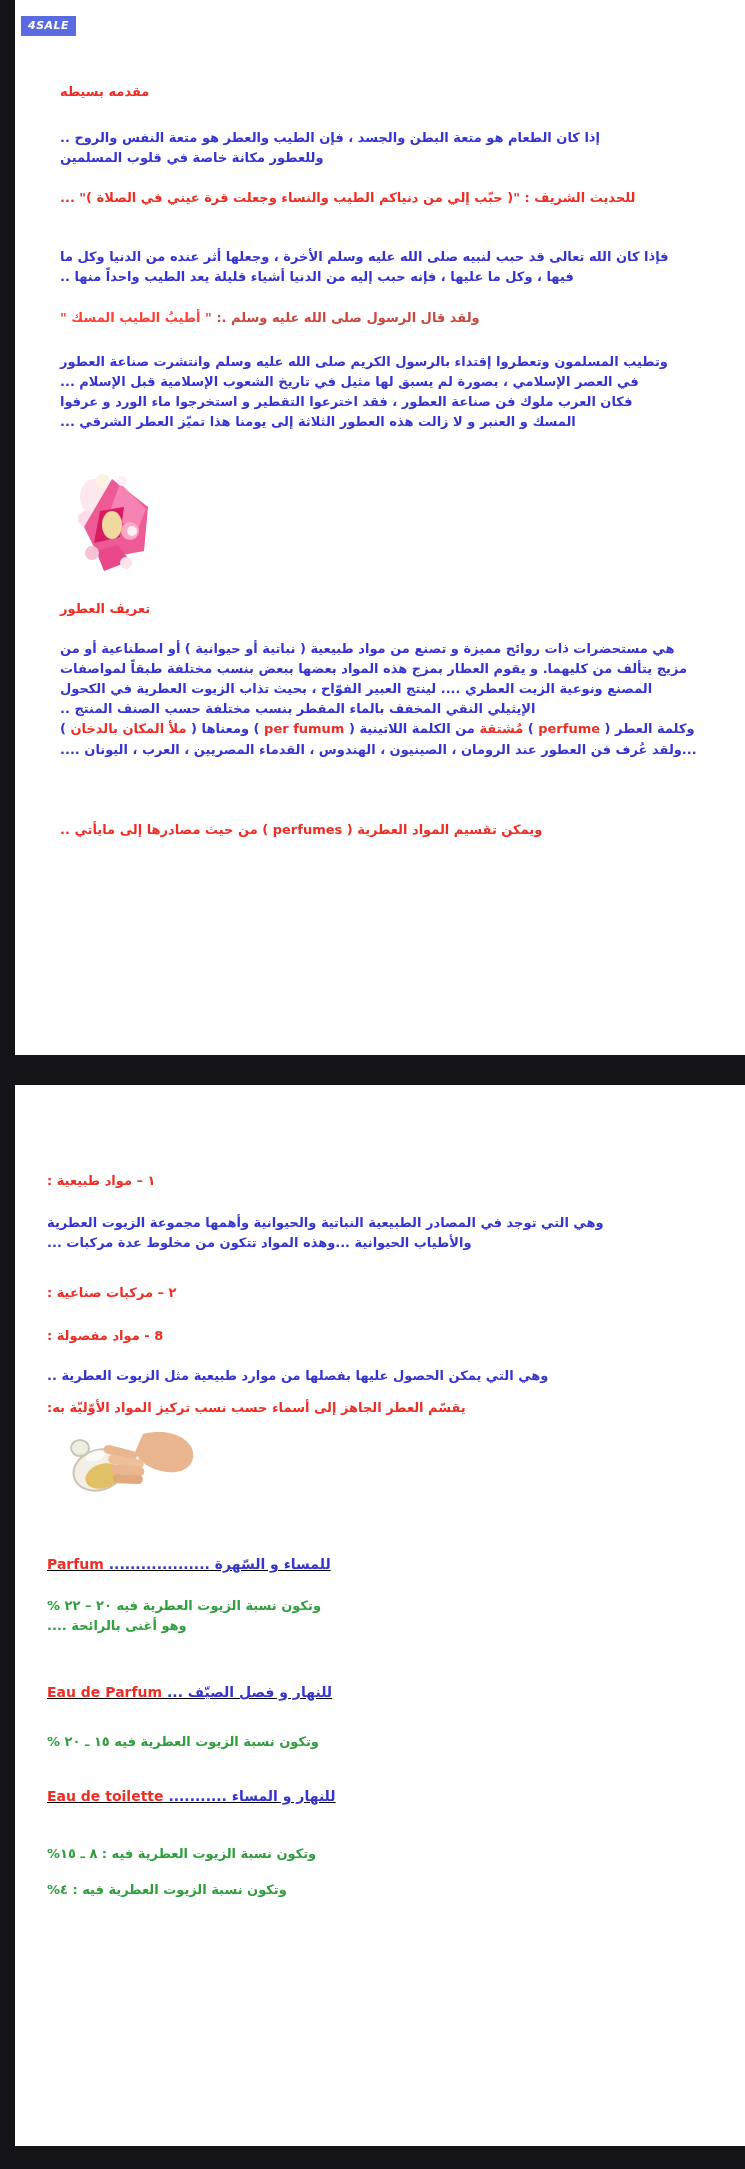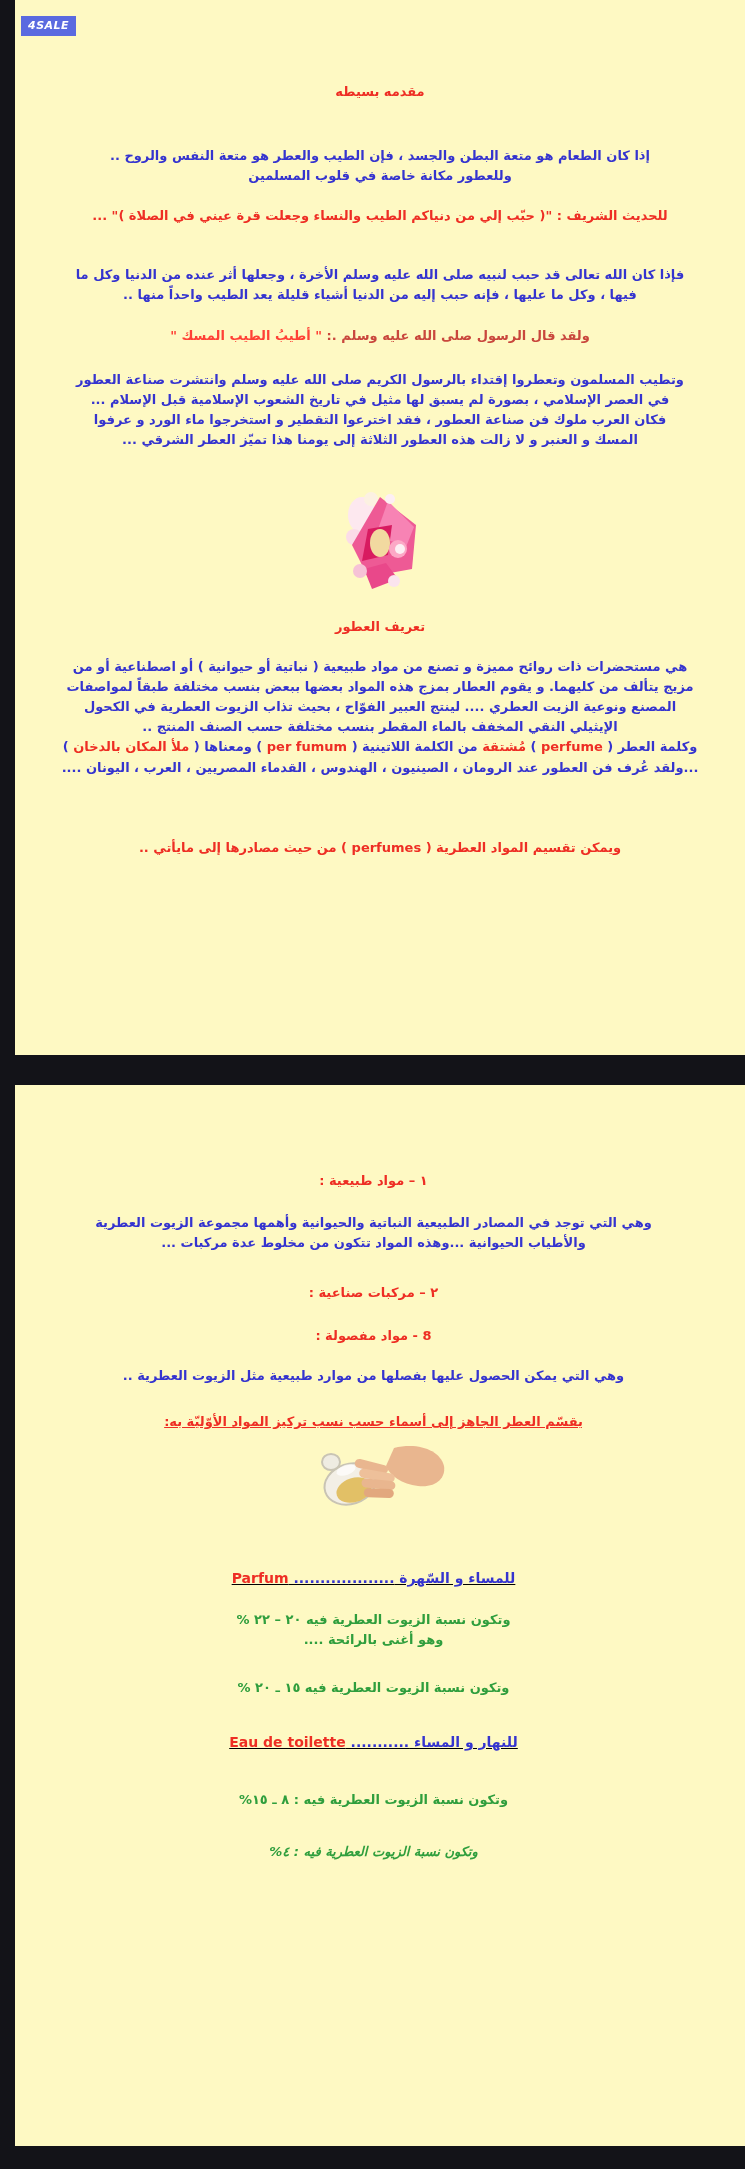--- a/index.html
+++ b/index.html
@@ -5,25 +5,25 @@
   html,body{margin:0;padding:0;}
   body{
     width:745px;height:2169px;overflow:hidden;
     background:#131318;
     font-family:"DejaVu Sans",sans-serif;
   }
   .page{
     position:relative;
     margin-left:15px;
     width:730px;
-    background:#fef9c3;
+    background:#ffffff;
     overflow:hidden;
     box-sizing:border-box;
     padding:0 45px;
-    text-align:center;
+    text-align:left;
     direction:rtl;
     font-size:13px;
     font-weight:bold;
     line-height:1.55;
   }
   #page1{height:1055px;}
   .page-gap{height:30px;}
   #page2{height:1061px;padding-left:32px;}
   .badge{
     position:absolute;
@@ -38,47 +38,47 @@
     font-weight:bold;
   }
   p{margin:0;}
   .blue{color:#3534cf;}
   .red{color:#ee2e24;}
   .darkred{color:#c9473d;}
   .brightred{color:#ff4136;}
   .green{color:#2f9e3d;}
   .pre{white-space:pre-line;}
   .p1-title{margin-top:82px;}
-  .p1-intro{margin-top:44px;}
+  .p1-intro{margin-top:26px;}
   .p1-hadith1{margin-top:20px;}
   .p1-para2{margin-top:38px;}
   .p1-hadith2{margin-top:21px;}
   .p1-para3{margin-top:24px;}
   .p1-poem{margin-top:52px;}
   .rose-wrap{margin-top:34px;}
   .p1-deftitle{margin-top:10px;}
   .p1-definition{margin-top:20px;}
   .p1-classify{margin-top:60px;}
   .p2-h1{margin-top:86px;}
   .p2-b1{margin-top:22px;}
   .p2-h2{margin-top:30px;}
   .p2-b2{margin-top:24px;}
   .p2-h3{margin-top:22px;}
   .p2-b3{margin-top:20px;}
-  .p2-divide{margin-top:26px;text-decoration:underline;}
+  .p2-divide{margin-top:12px;}
   .bottle-wrap{margin-top:8px;}
   .type-line{font-size:14px;text-decoration:underline;}
   .t0{margin-top:44px;}
   .n0{margin-top:20px;}
   .t1{margin-top:46px;}
   .n1{margin-top:28px;}
   .t2{margin-top:34px;}
   .n2{margin-top:36px;}
   .t3{margin-top:18px;}
-  .n3{margin-top:32px;font-style:italic;}
+  .n3{margin-top:16px;}
   .latin{direction:ltr;unicode-bidi:embed;}
 </style>
 </head>
 <body>
 
 <div class="page" id="page1">
   <div class="badge">4SALE</div>
 
   <p class="red p1-title">مقدمه بسيطه</p>
 
@@ -148,19 +148,20 @@
       <rect x="64" y="38" width="34" height="9" rx="4.5" fill="#e9b68f" transform="rotate(6 64 38)"></rect>
       <rect x="66" y="48" width="30" height="9" rx="4.5" fill="#e2a87e" transform="rotate(2 66 48)"></rect>
       <ellipse cx="48" cy="30" rx="10" ry="5" fill="#ffffff" opacity="0.7" transform="rotate(-20 48 30)"></ellipse>
     </svg>
   </div>
 
   <p class="type-line t0"><span class="blue">للمساء و السّهرة </span><span class="blue">................... </span><span class="red latin">Parfum</span></p>
   <p class="green pre n0">وتكون نسبة الزيوت العطرية فيه ٢٠ – ٢٢ %
 وهو أغنى بالرائحة ....</p>
 
+  <p class="type-line t1"><span class="blue">للنهار و فصل الصيّف </span><span class="blue">... </span><span class="red latin">Eau de Parfum</span></p>
   <p class="green n1">وتكون نسبة الزيوت العطرية فيه ١٥ ـ ٢٠ %</p>
 
   <p class="type-line t2"><span class="blue">للنهار و المساء </span><span class="blue">........... </span><span class="red latin">Eau de toilette</span></p>
   <p class="green n2">وتكون نسبة الزيوت العطرية فيه : ٨ ـ ١٥%</p>
 
   <p class="green n3">وتكون نسبة الزيوت العطرية فيه : ٤%</p>
 </div>
 
 </body></html>

